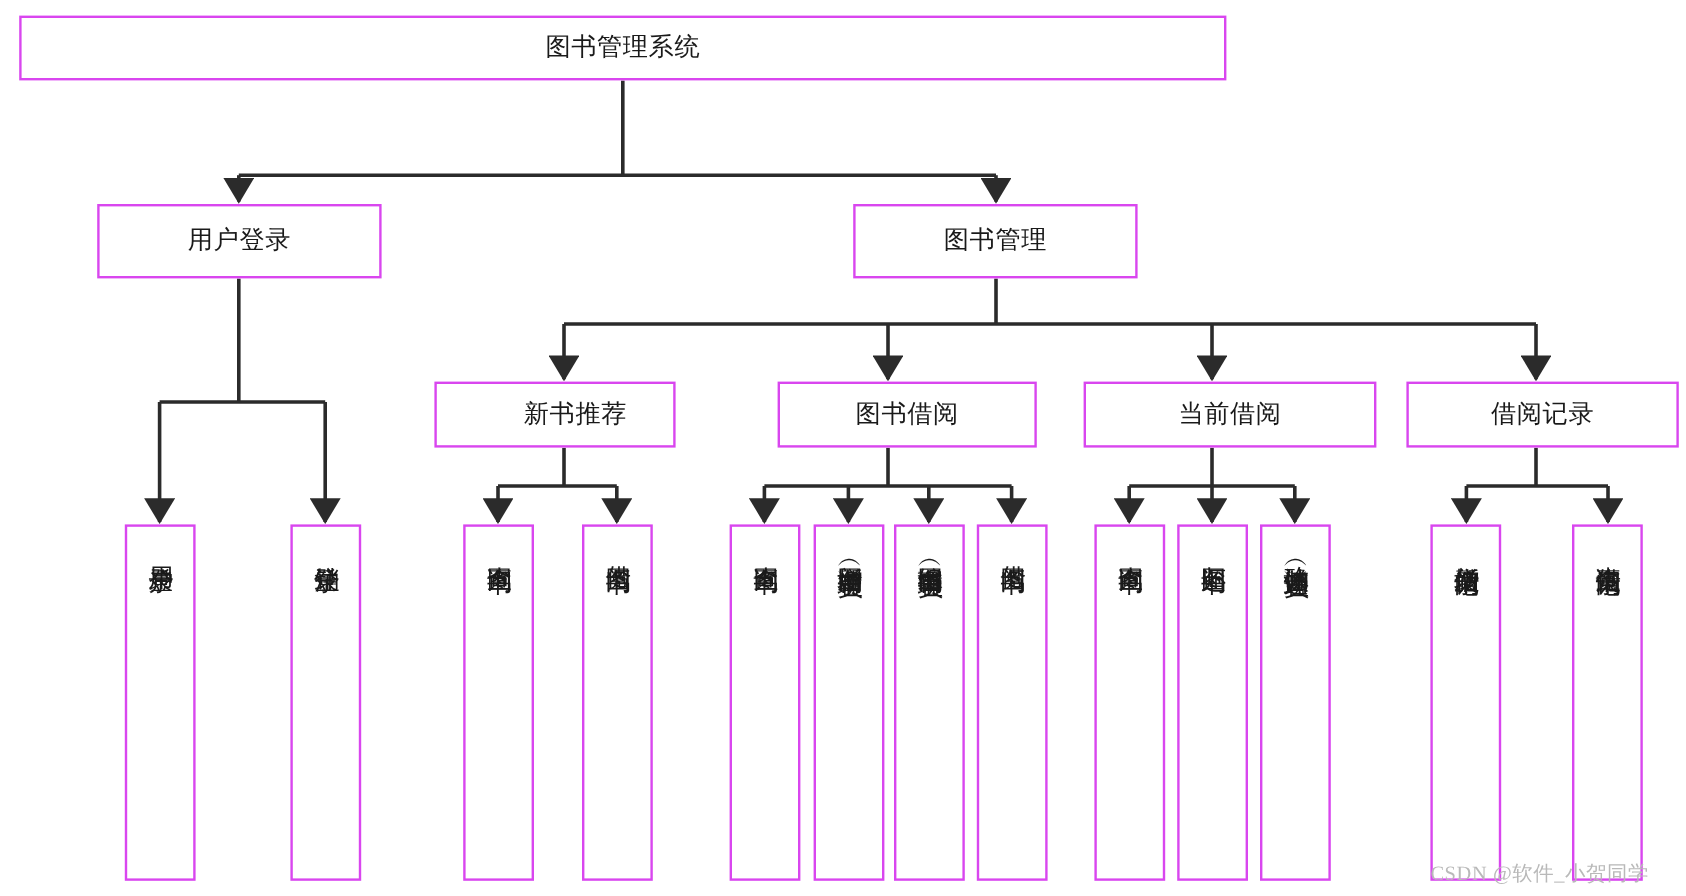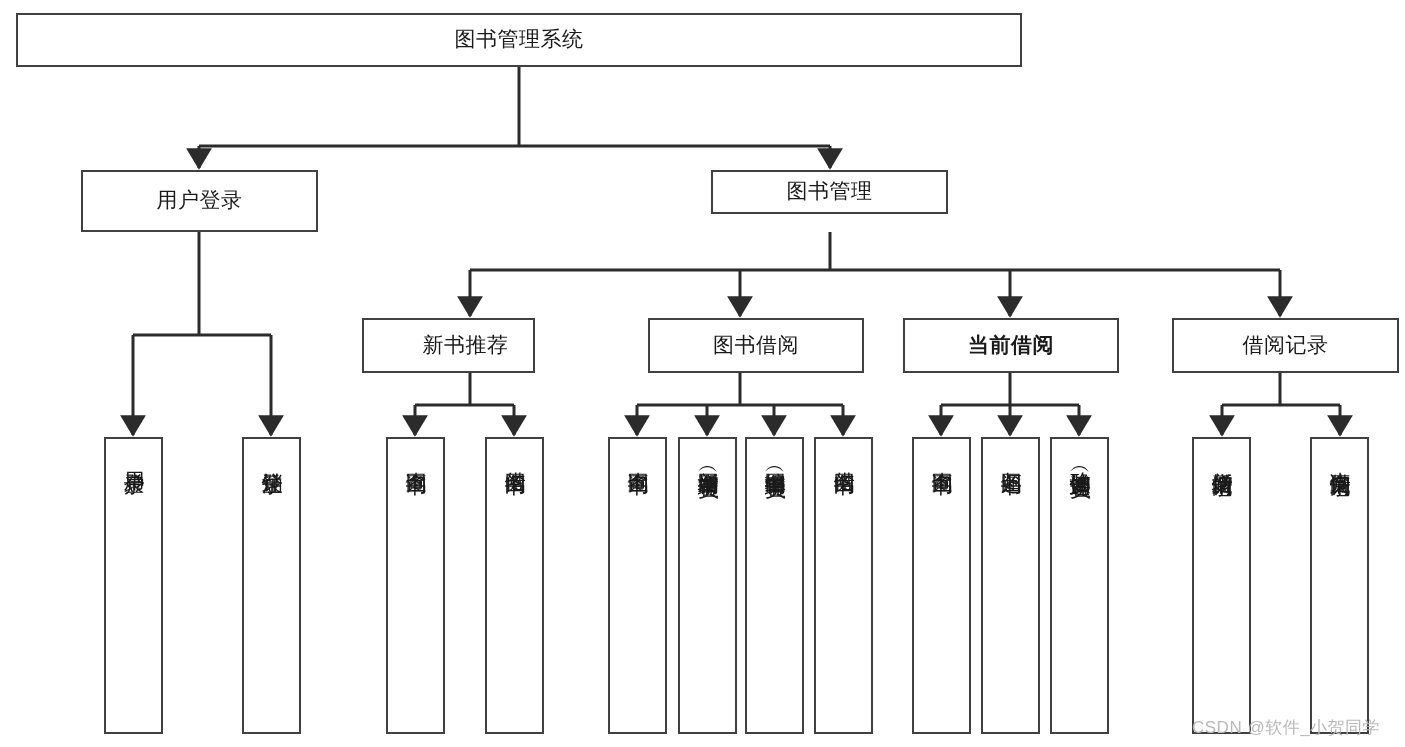--- a/index.html
+++ b/index.html
@@ -20,21 +20,21 @@
   #wires {
     position: absolute;
     left: 0; top: 0;
     width: 1405px;
     height: 747px;
   }
   .node {
     position: absolute;
     box-sizing: border-box;
     background: #ffffff;
-    border: 2px solid #404040;
+    border: 2px solid #d946ef;
     display: flex;
     align-items: center;
     justify-content: center;
     color: #1a1a1a;
   }
   .node.horiz {
     font-size: 21px;
     letter-spacing: 0.5px;
     line-height: 1.1;
     white-space: nowrap;
@@ -53,21 +53,21 @@
     writing-mode: vertical-rl;
     text-orientation: upright;
     text-align: left;
   }
   .watermark {
     position: absolute;
     font-size: 17px;
     color: #b9b9b9;
     white-space: nowrap;
     letter-spacing: 0.5px;
-    font-family: Liberation Sans, sans-serif;
+    font-family: Liberation Serif, serif;
   }
 </style>
 </head>
 <body>
 
 <div id="canvas">
 
   <svg id="wires" viewBox="0 0 1405 747" xmlns="http://www.w3.org/2000/svg">
     <defs>
       <marker id="arrow" viewBox="0 0 10 12" refX="9.2" refY="6" markerWidth="7.2" markerHeight="8.6" orient="auto-start-reverse">
@@ -118,31 +118,31 @@
     </g>
   </svg>
 
   <div class="node horiz" style="left:16px; top:13px; width:1006px; height:54px;">
     <span>图书管理系统</span>
   </div>
 
   <div class="node horiz" style="left:81px; top:170px; width:237px; height:62px;">
     <span>用户登录</span>
   </div>
-  <div class="node horiz" style="left:711px; top:170px; width:237px; height:44px;">
+  <div class="node horiz" style="left:711px; top:170px; width:237px; height:62px;">
     <span>图书管理</span>
   </div>
 
-  <div class="node horiz" style="left:362px; top:318px; width:173px; height:55px;padding-left:34px;">
+  <div class="node horiz" style="left:362px; top:318px; width:201px; height:55px;padding-left:34px;">
     <span>新书推荐</span>
   </div>
   <div class="node horiz" style="left:648px; top:318px; width:216px; height:55px;">
     <span>图书借阅</span>
   </div>
-  <div class="node horiz" style="left:903px; top:318px; width:216px; height:55px;font-weight:bold;">
+  <div class="node horiz" style="left:903px; top:318px; width:244px; height:55px;">
     <span>当前借阅</span>
   </div>
   <div class="node horiz" style="left:1172px; top:318px; width:227px; height:55px;">
     <span>借阅记录</span>
   </div>
 
   <div class="node vert" style="left:104px; top:437px; width:59px; height:297px;">
     <span class="vlabel">用户登录</span>
   </div>
   <div class="node vert" style="left:242px; top:437px; width:59px; height:297px;">

